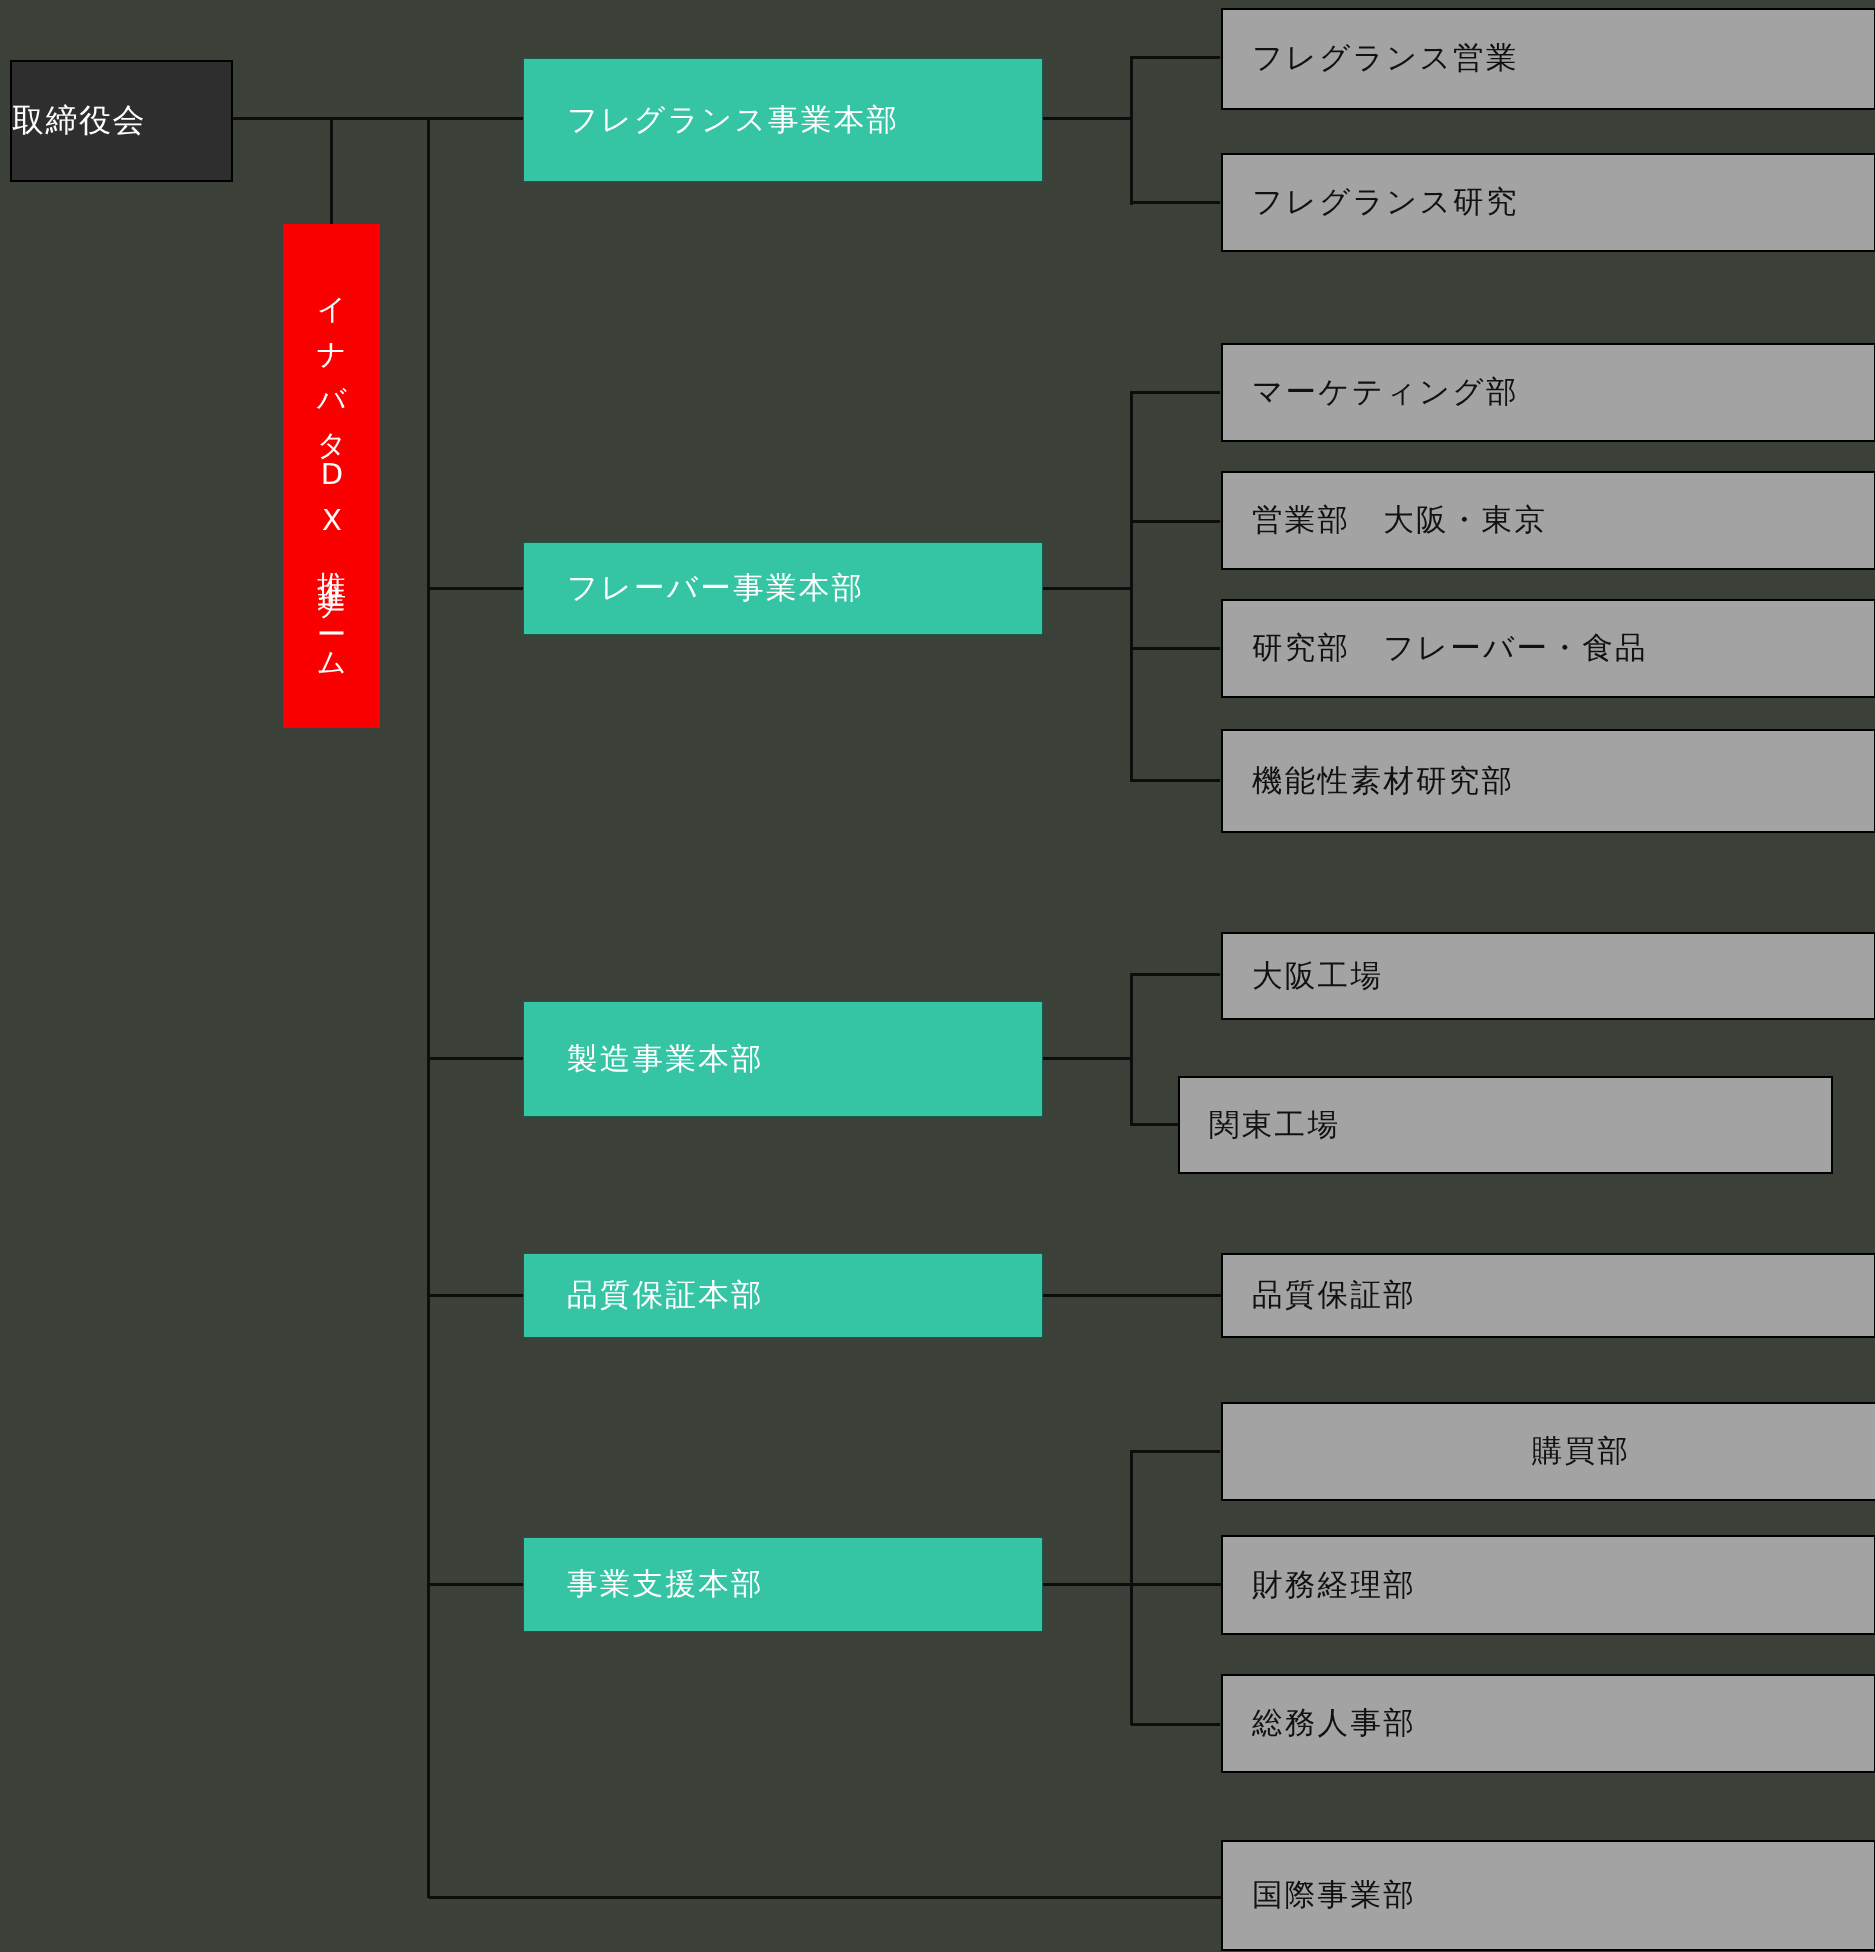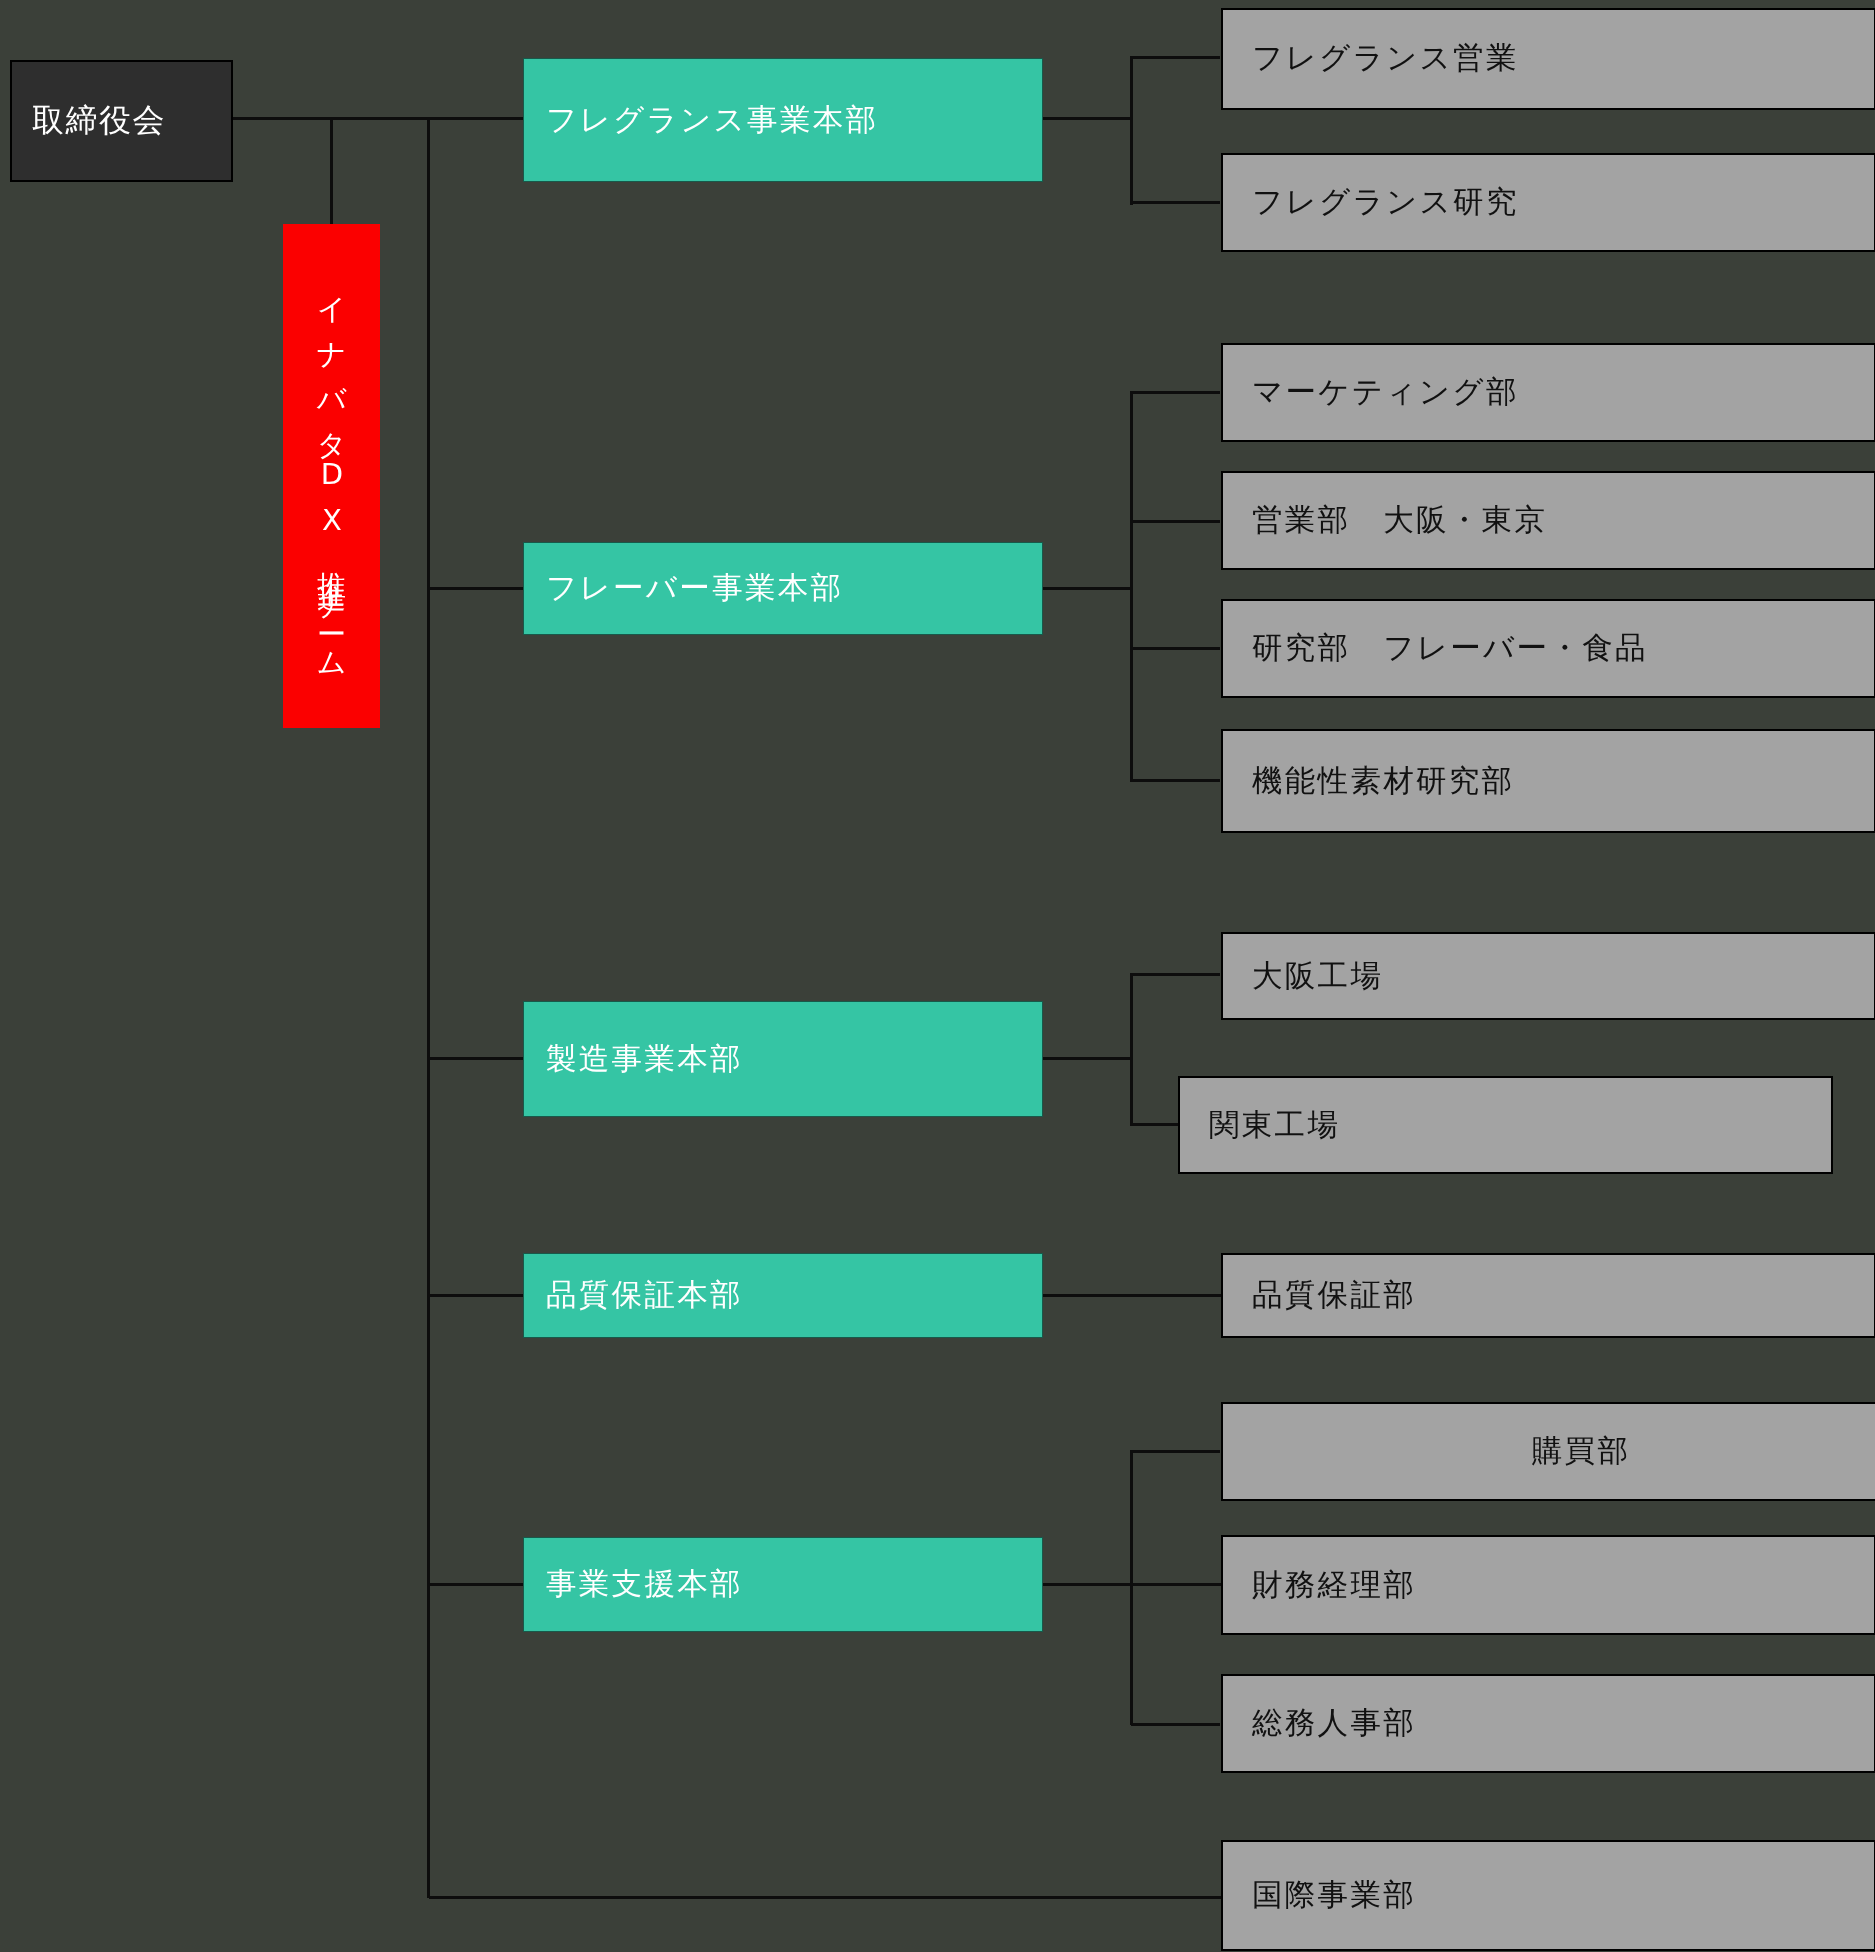--- a/index.html
+++ b/index.html
@@ -8,25 +8,25 @@
   }
   html,body{margin:0;padding:0;}
   body{
     width:1875px;height:1953px;position:relative;overflow:hidden;
     background:var(--bg);
     font-family:"DejaVu Sans","Liberation Sans",sans-serif;
   }
   .node{position:absolute;display:flex;align-items:center;box-sizing:border-box;}
   .board{
     background:var(--dark);border:2.3px solid #000;color:#fff;
-    font-size:32px;padding-left:20px;letter-spacing:1.5px;
+    font-size:32px;letter-spacing:1.5px;
   }
   .teal{
     background:var(--teal);border:0.8px solid rgba(0,0,0,0.55);color:#fff;
-    font-size:30.5px;padding-left:22px;letter-spacing:2.3px;
+    font-size:30.5px;padding-left:43px;letter-spacing:2.3px;
   }
   .white{
     background:#a3a3a3;border:2.3px solid #000;color:var(--boxtext);
     font-size:30.5px;padding-left:29px;letter-spacing:2.3px;
   }
   .dx{
     background:var(--red);color:#fff;justify-content:center;
   }
   .dx span{
     writing-mode:vertical-rl;text-orientation:upright;

